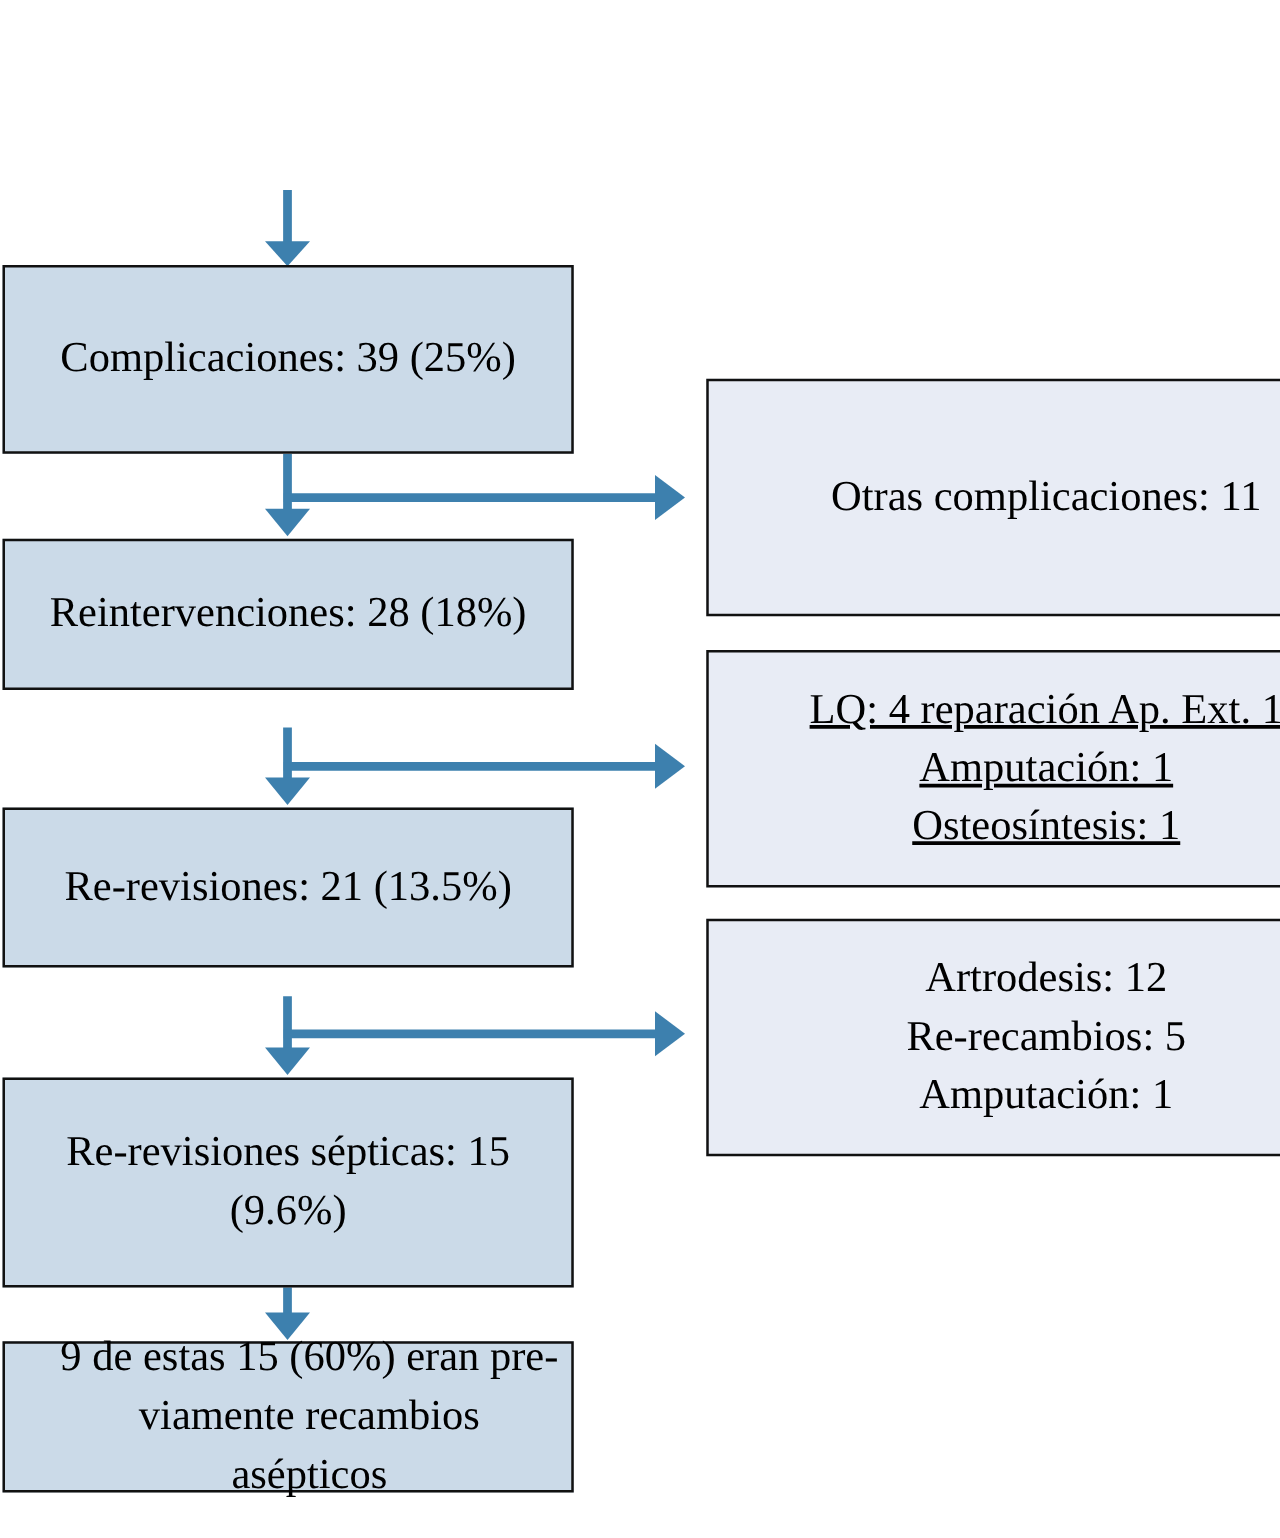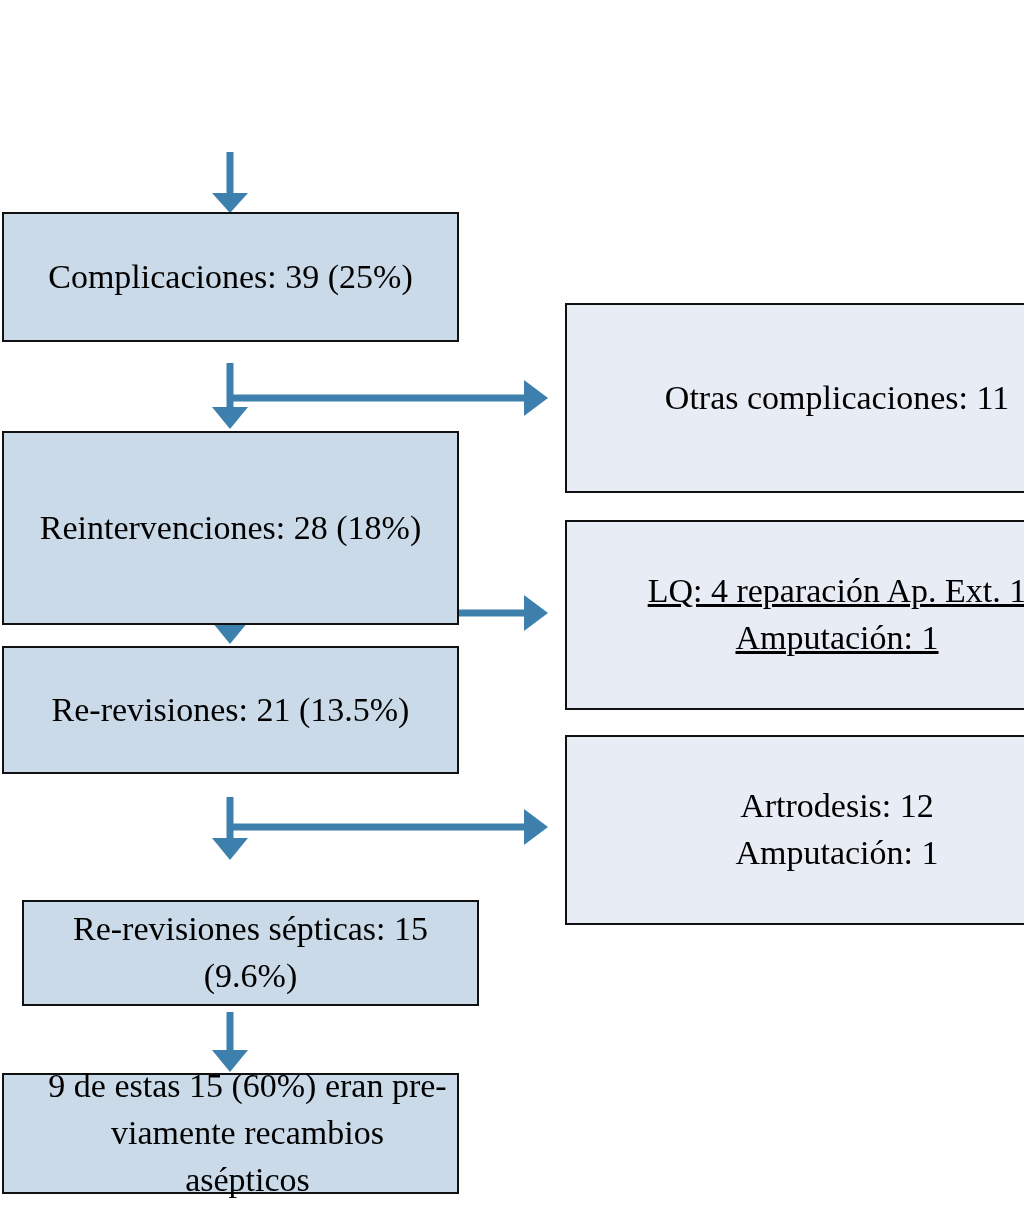--- a/index.html
+++ b/index.html
@@ -46,24 +46,24 @@
   }
   .box.side {
     left: 565px;
     width: 544px;
     background: var(--side-box-fill);
   }
   .box span { display: block; }
 
   
   .b-main-0 { top: 2px;    height: 150px; }
-  .b-main-1 { top: 212px;  height: 130px; justify-content: center; }
-  .b-main-2 { top: 431px;  height: 194px; }
+  .b-main-1 { top: 212px;  height: 151px; justify-content: center; }
+  .b-main-2 { top: 431px;  height: 121px; }
   .b-main-3 { top: 646px;  height: 128px; }
-  .b-main-4 { top: 900px;  height: 106px; margin-left: 20px; }
+  .b-main-4 { top: 862px;  height: 168px; }
   .b-main-5 { top: 1073px; height: 121px; padding-left: 44px; }
 
   
   .b-side-0 { top: 303px; height: 190px; }
   .b-side-1 { top: 520px; height: 190px; text-decoration: underline; }
   .b-side-2 { top: 735px; height: 190px; }
 </style>
 </head>
 <body>
 
@@ -135,20 +135,22 @@
     <span>viamente recambios asépticos</span>
   </div>
 
   <div class="box side b-side-0">
     <span>Otras complicaciones: 11</span>
   </div>
 
   <div class="box side b-side-1">
     <span>LQ: 4 reparación Ap. Ext. 1</span>
     <span>Amputación: 1</span>
+    <span>Osteosíntesis: 1</span>
   </div>
 
   <div class="box side b-side-2">
     <span>Artrodesis: 12</span>
+    <span>Re-recambios: 5</span>
     <span>Amputación: 1</span>
   </div>
 
 </div>
 
 </body></html>

